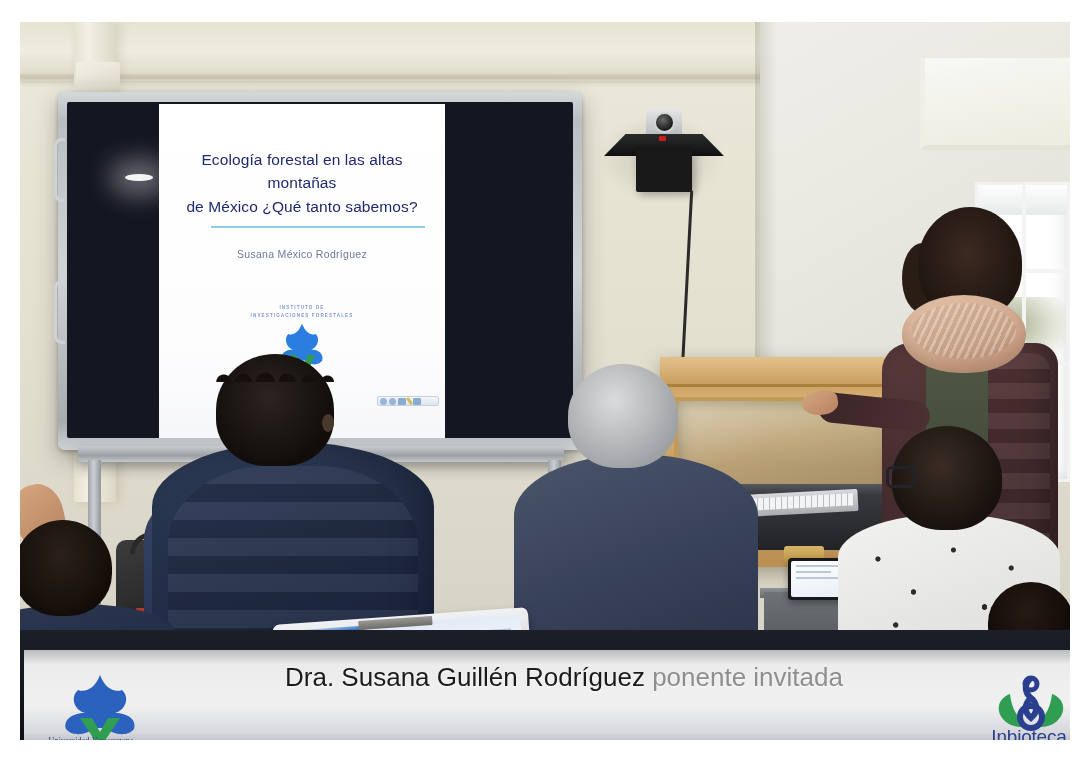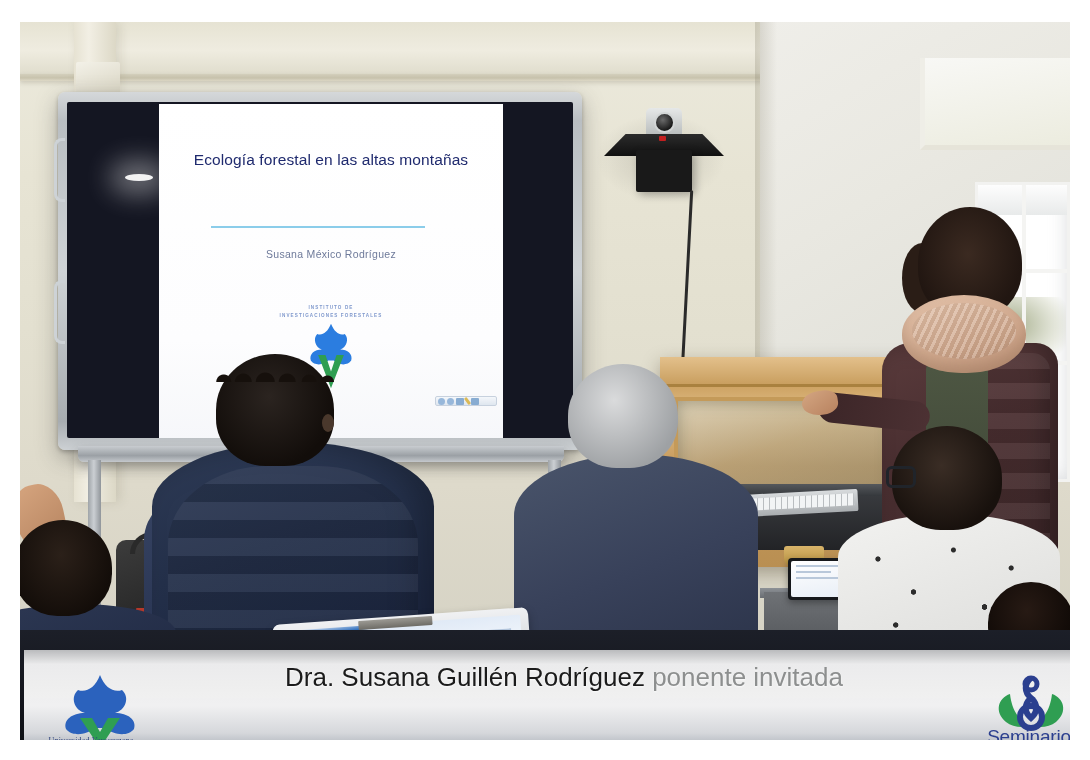--- a/index.html
+++ b/index.html
@@ -99,21 +99,21 @@
     border-radius:2px;
     overflow:hidden;
   }
   .board-glow {
     position:absolute; left:58px; top:72px; width:28px; height:7px;
     background:#ffffff; border-radius:50%;
     box-shadow:0 0 26px 14px rgba(255,255,255,.40);
     opacity:.95;
   }
   .slide {
-    position:absolute; left:92px; top:2px; width:344px; height:100%;
+    position:absolute; left:92px; top:2px; width:286px; height:100%;
     background:linear-gradient(180deg,#ffffff 0%,#fdfdfe 70%,#f6f7fa 100%);
     overflow:hidden;
   }
   .slide-title {
     position:absolute; left:8px; right:8px; top:44px;
     text-align:center;
     color:#1f2a6e;
     font-size:15.5px;
     line-height:1.5;
     font-weight:400;
@@ -607,20 +607,21 @@
     <div class="keyboard"></div>
 
     <div class="board-wrap">
       <div class="board-frame">
         <div class="board-screen">
           <div class="board-glow"></div>
 
           <div class="slide">
             <div class="slide-title">
               <span>Ecología forestal en las altas montañas</span><br>
+              <span>de México  ¿Qué tanto sabemos?</span>
             </div>
             <div class="slide-rule"></div>
             <div class="slide-author">Susana México Rodríguez</div>
             <div class="slide-org">
               <span>INSTITUTO DE</span><br>
               <span>INVESTIGACIONES FORESTALES</span>
             </div>
             <div class="slide-logo">
               <svg viewBox="0 0 60 74" width="56" height="68">
                 <path d="M30 2 C26 12 20 15 15 13 C10 18 13 28 20 30 C12 30 6 35 8 42 C12 48 22 47 27 42 L33 42 C38 47 48 48 52 42 C54 35 48 30 40 30 C47 28 50 18 45 13 C40 15 34 12 30 2 Z" fill="#2b7de0"></path>
@@ -723,16 +724,16 @@
 
     <div class="logo-inbio">
       <svg viewBox="0 0 98 60" width="98" height="60">
         <path d="M28 20 C16 24 12 38 24 48 C30 53 40 54 47 52 C38 46 30 38 28 20 Z" fill="#2f9e52"></path>
         <path d="M70 20 C82 24 86 38 74 48 C68 53 58 54 51 52 C60 46 68 38 70 20 Z" fill="#2f9e52"></path>
         <path d="M49 4 C42 10 42 18 49 24 C56 30 56 38 49 44 C42 38 42 30 49 24 C42 18 42 10 49 4 Z" fill="none" stroke="#2b3f8f" stroke-width="6" stroke-linecap="round"></path>
         <circle cx="49" cy="43" r="11" fill="none" stroke="#2b3f8f" stroke-width="6"></circle>
         <circle cx="49" cy="10" r="6" fill="none" stroke="#2b3f8f" stroke-width="5"></circle>
       </svg>
     </div>
-    <div class="logo-inbio-caption">Seminario</div>
+    <div class="logo-inbio-caption">Inbioteca</div>
 
   </div>
 </div>
 
 </body></html>

